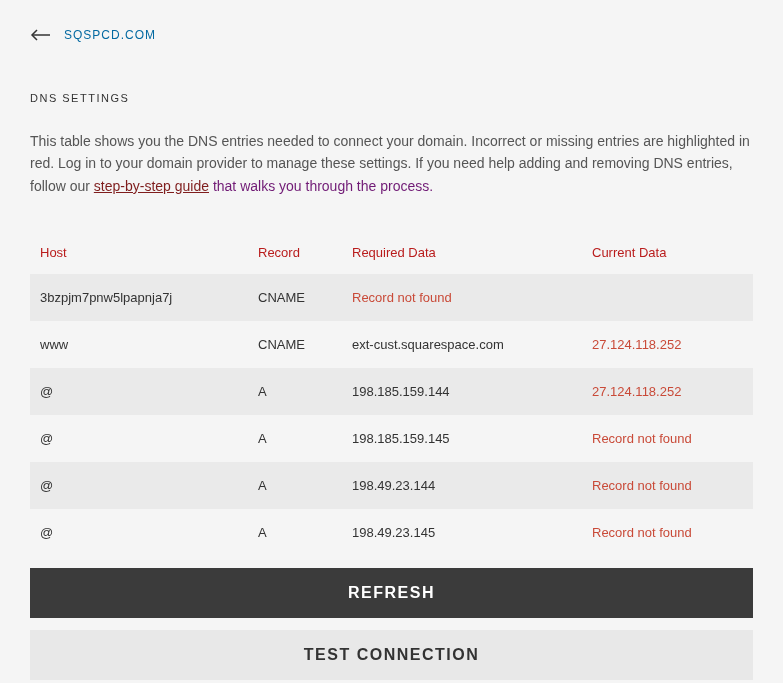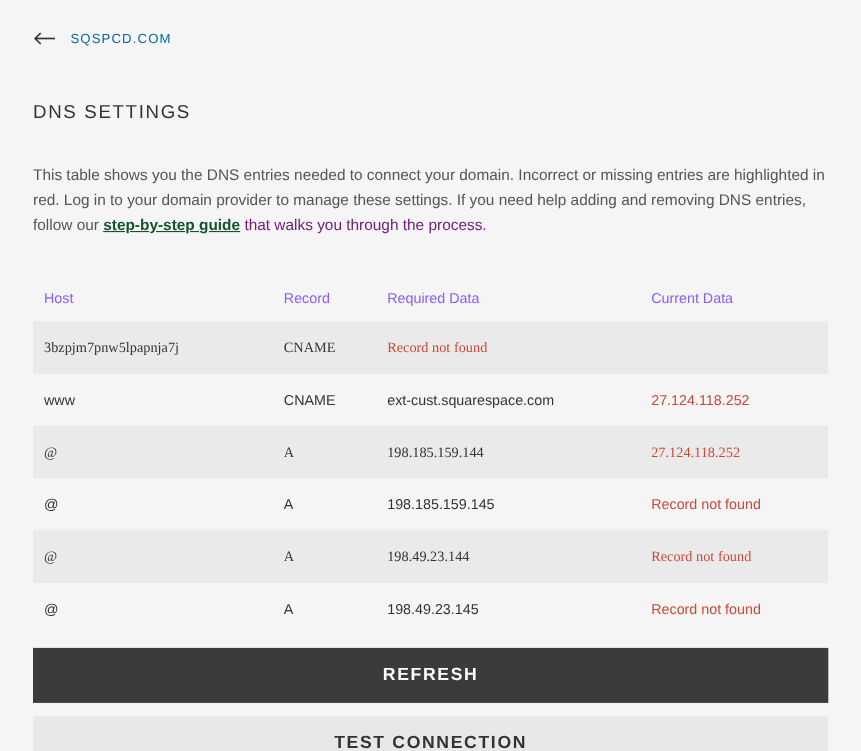--- a/index.html
+++ b/index.html
@@ -28,57 +28,55 @@
       align-items: center;
       cursor: pointer;
     }
     .domain-name {
       font-size: 12px;
       letter-spacing: 1px;
       color: #0369a1;
       font-weight: 500;
     }
     .page-title {
-      font-size: 17px;
+      font-size: 11px;
       letter-spacing: 1.5px;
       font-weight: 500;
       color: #333;
-      margin-bottom: 36px;
+      margin-bottom: 26px;
     }
     .description {
       font-size: 14px;
       line-height: 1.6;
       color: #555;
       margin-bottom: 34px;
     }
     .guide-link {
-      color: #14532d;
+      color: #7f1d1d;
       text-decoration: underline;
       cursor: pointer;
-      font-weight: bold;
     }
     .table {
       margin-bottom: 12px;
       margin-left: 0;
     }
     .table-header {
       display: flex;
       padding: 14px 10px;
       font-size: 13px;
-      color: #8b5cf6;
+      color: #b91c1c;
     }
     .table-row {
       display: flex;
       padding: 16px 10px;
       font-size: 13px;
       color: #333;
     }
     .table-row.alt {
       background: #eaeaea;
-      font-family: Liberation Serif, serif;
     }
     .col-host {
       width: 218px;
       padding-left: 0;
     }
     .col-record {
       width: 94px;
     }
     .col-required {
       width: 240px;

